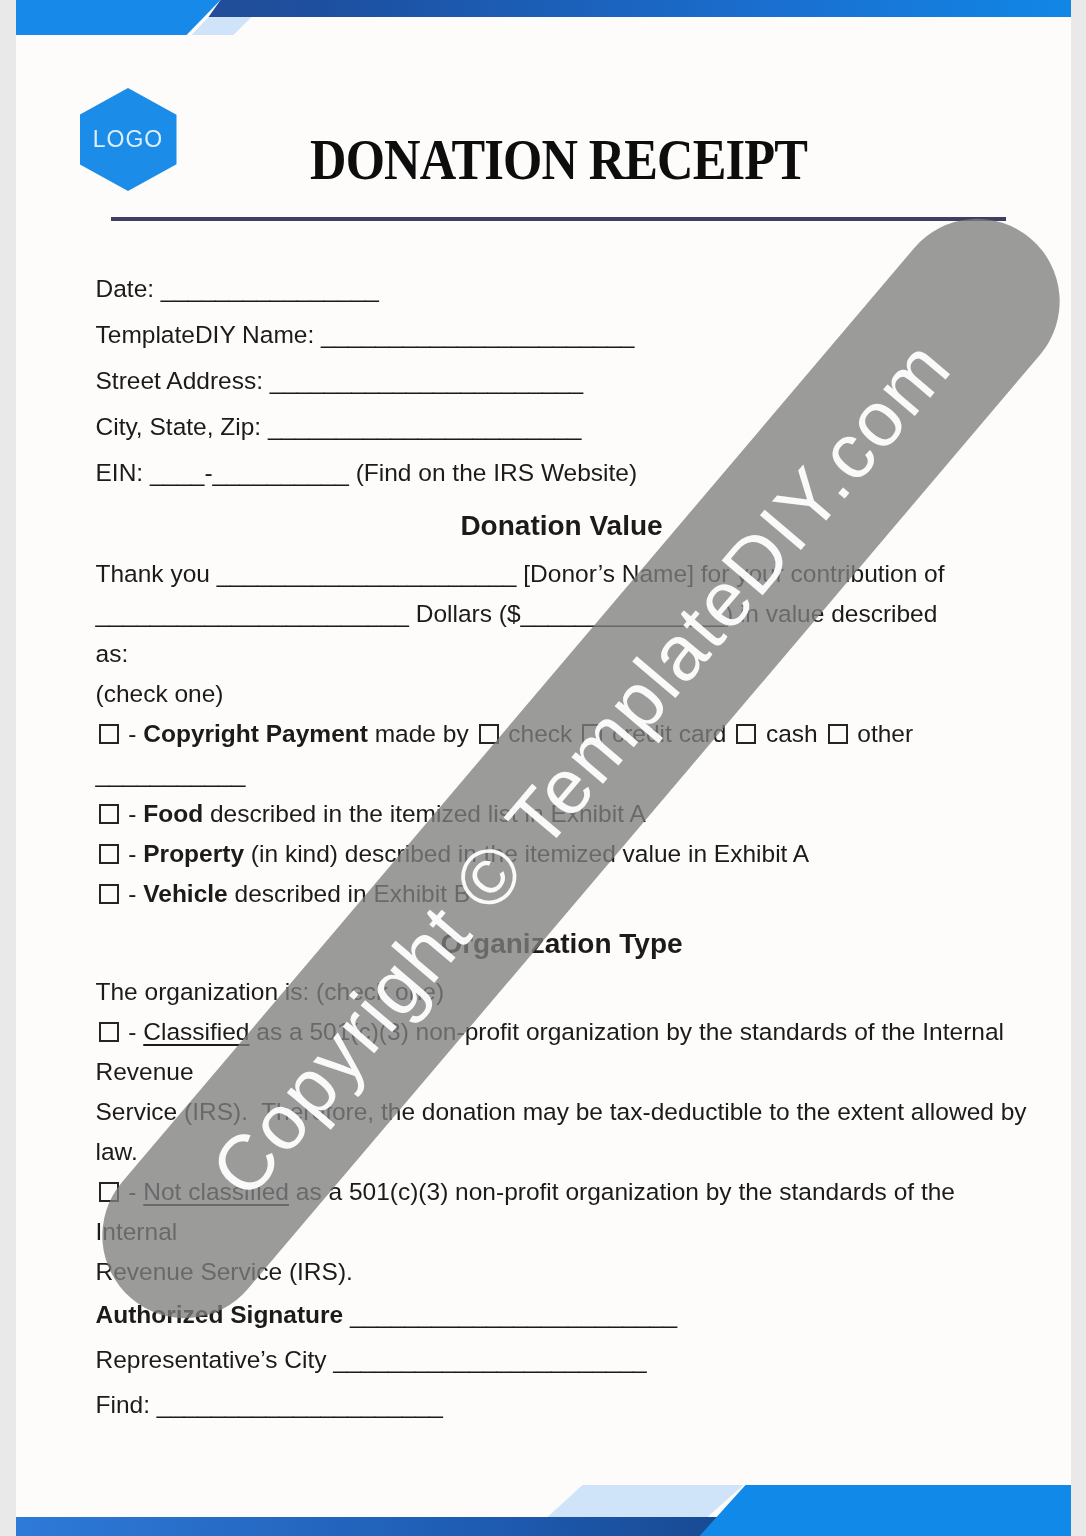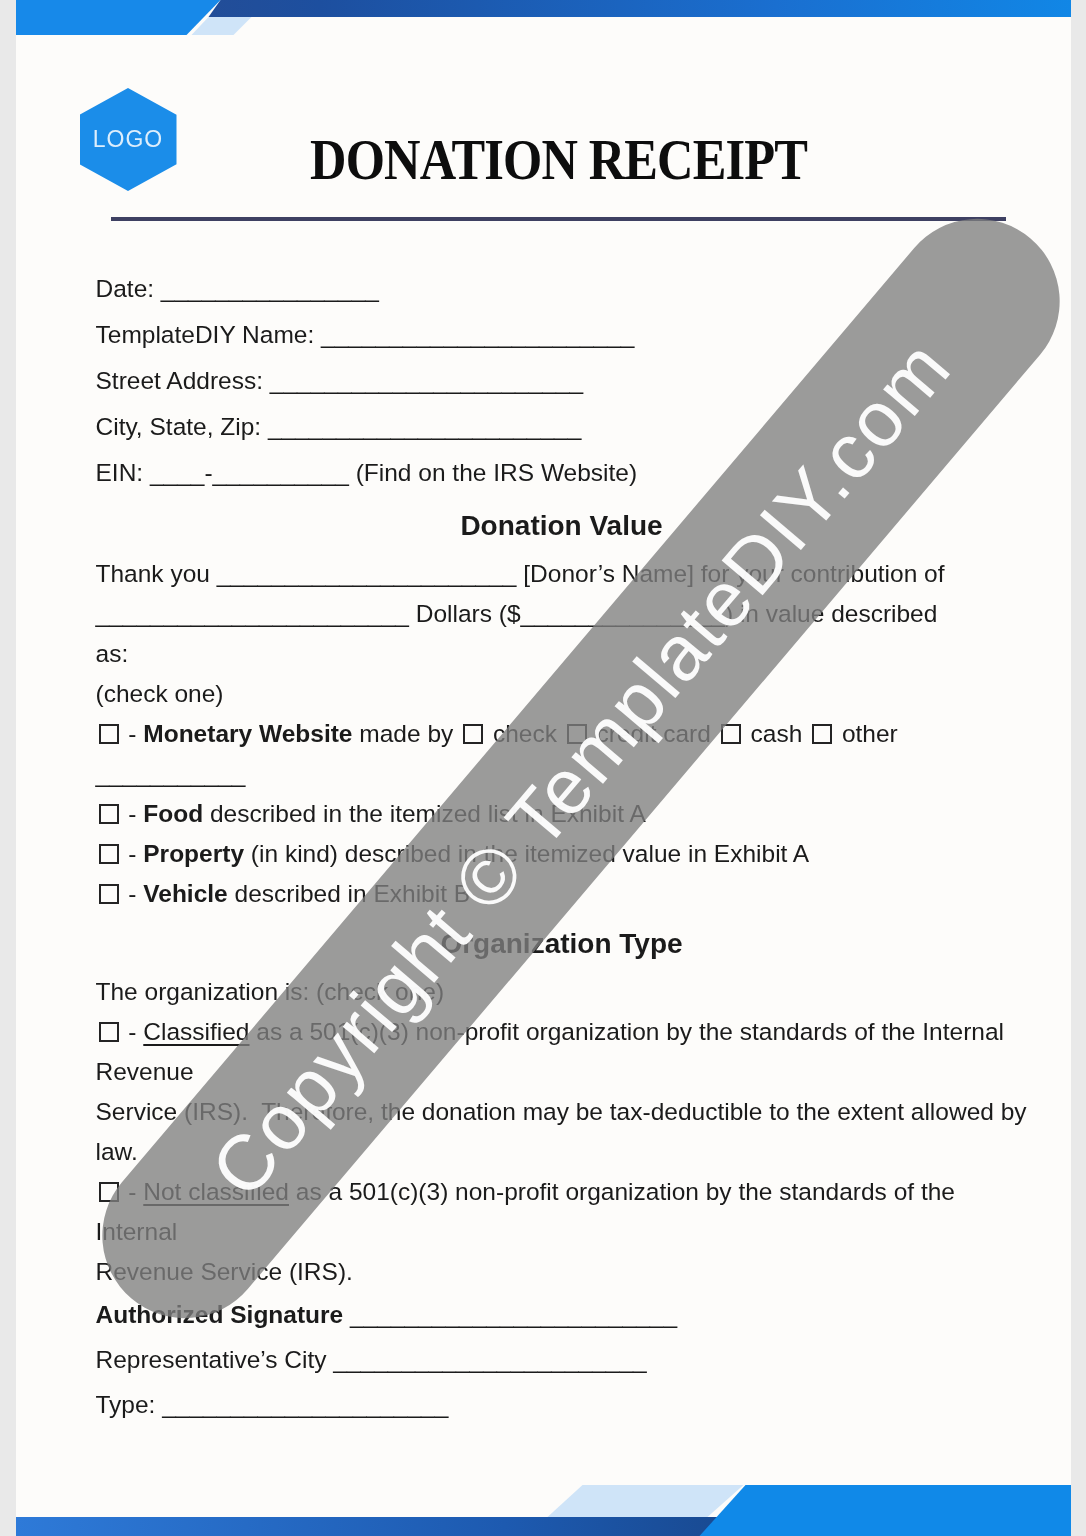--- a/index.html
+++ b/index.html
@@ -75,36 +75,36 @@
       <div class="blk field"><span>Date: ________________</span></div>
       <div class="blk field"><span>TemplateDIY Name: _______________________</span></div>
       <div class="blk field"><span>Street Address: _______________________</span></div>
       <div class="blk field"><span>City, State, Zip: _______________________</span></div>
       <div class="blk field"><span>EIN: ____-__________ (Find on the IRS Website)</span></div>
       <div class="blk heading"><span>Donation Value</span></div>
       <div class="blk body"><span>Thank you ______________________ [Donor’s Name] for your contribution of</span></div>
       <div class="blk body"><span>_______________________ Dollars ($_______________) in value described</span></div>
       <div class="blk body"><span>as:</span></div>
       <div class="blk body"><span>(check one)</span></div>
-      <div class="blk body"><span class="cbx"></span><span> - </span><span class="b">Monetary Website</span><span> made by </span><span class="cbx"></span><span> check </span><span class="cbx"></span><span> credit card </span><span class="cbx"></span><span> cash </span><span class="cbx"></span><span> other</span></div>
+      <div class="blk body"><span class="cbx"></span><span> - </span><span class="b">Copyright Payment</span><span> made by </span><span class="cbx"></span><span> check </span><span class="cbx"></span><span> credit card </span><span class="cbx"></span><span> cash </span><span class="cbx"></span><span> other</span></div>
       <div class="blk body"><span>___________</span></div>
       <div class="blk body"><span class="cbx"></span><span> - </span><span class="b">Food</span><span> described in the itemized list in Exhibit A</span></div>
       <div class="blk body"><span class="cbx"></span><span> - </span><span class="b">Property</span><span> (in kind) described in the itemized value in Exhibit A</span></div>
       <div class="blk body"><span class="cbx"></span><span> - </span><span class="b">Vehicle</span><span> described in Exhibit B</span></div>
       <div class="blk heading"><span>Organization Type</span></div>
       <div class="blk body"><span>The organization is: (check one)</span></div>
       <div class="blk body"><span class="cbx"></span><span> - </span><span class="u">Classified</span><span> as a 501(c)(3) non-profit organization by the standards of the Internal</span></div>
       <div class="blk body"><span>Revenue</span></div>
       <div class="blk body"><span>Service (IRS).&nbsp; Therefore, the donation may be tax-deductible to the extent allowed by</span></div>
       <div class="blk body"><span>law.</span></div>
       <div class="blk body"><span class="cbx"></span><span> - </span><span class="u">Not classified</span><span> as a 501(c)(3) non-profit organization by the standards of the Internal</span></div>
       <div class="blk body"><span>Revenue Service (IRS).</span></div>
       <div class="blk sig"><span class="b">Authorized Signature</span><span> ________________________</span></div>
       <div class="blk sig"><span>Representative’s City _______________________</span></div>
-      <div class="blk sig"><span>Type: _____________________</span></div>
+      <div class="blk sig"><span>Find: _____________________</span></div>
     </div>
 
   <div class="watermark">
     <span>Copyright © TemplateDIY.com</span>
   </div>
 
   <div class="ftr">
     <div class="ftr-strip"></div>
     <div class="ftr-light"></div>
     <div class="ftr-bright"></div>

